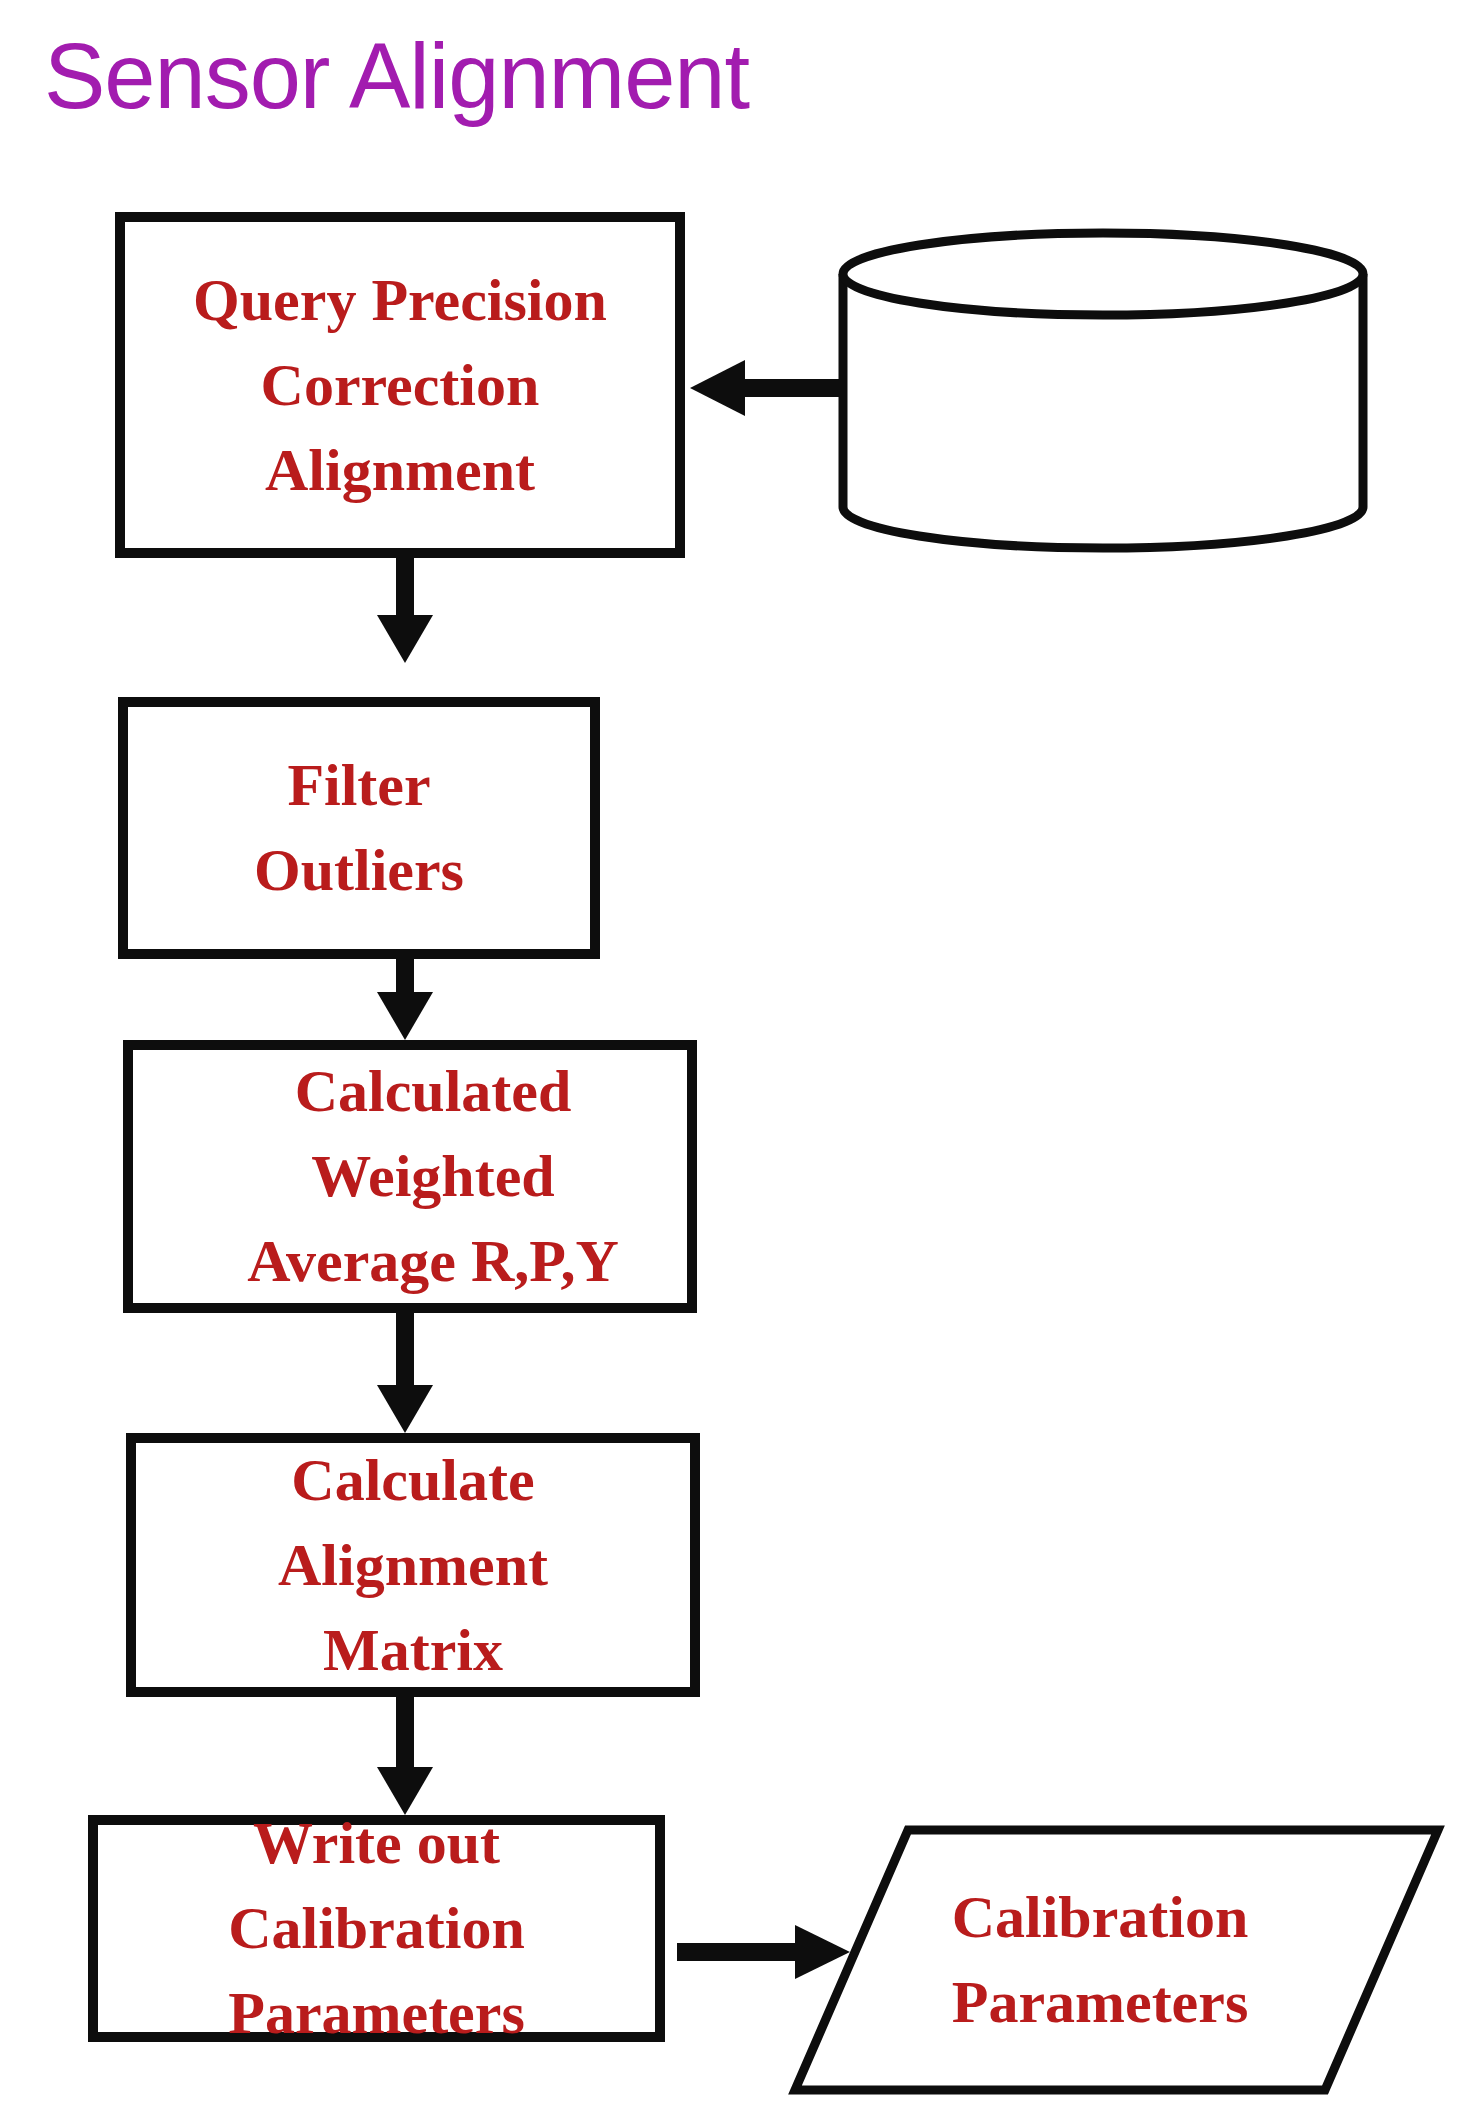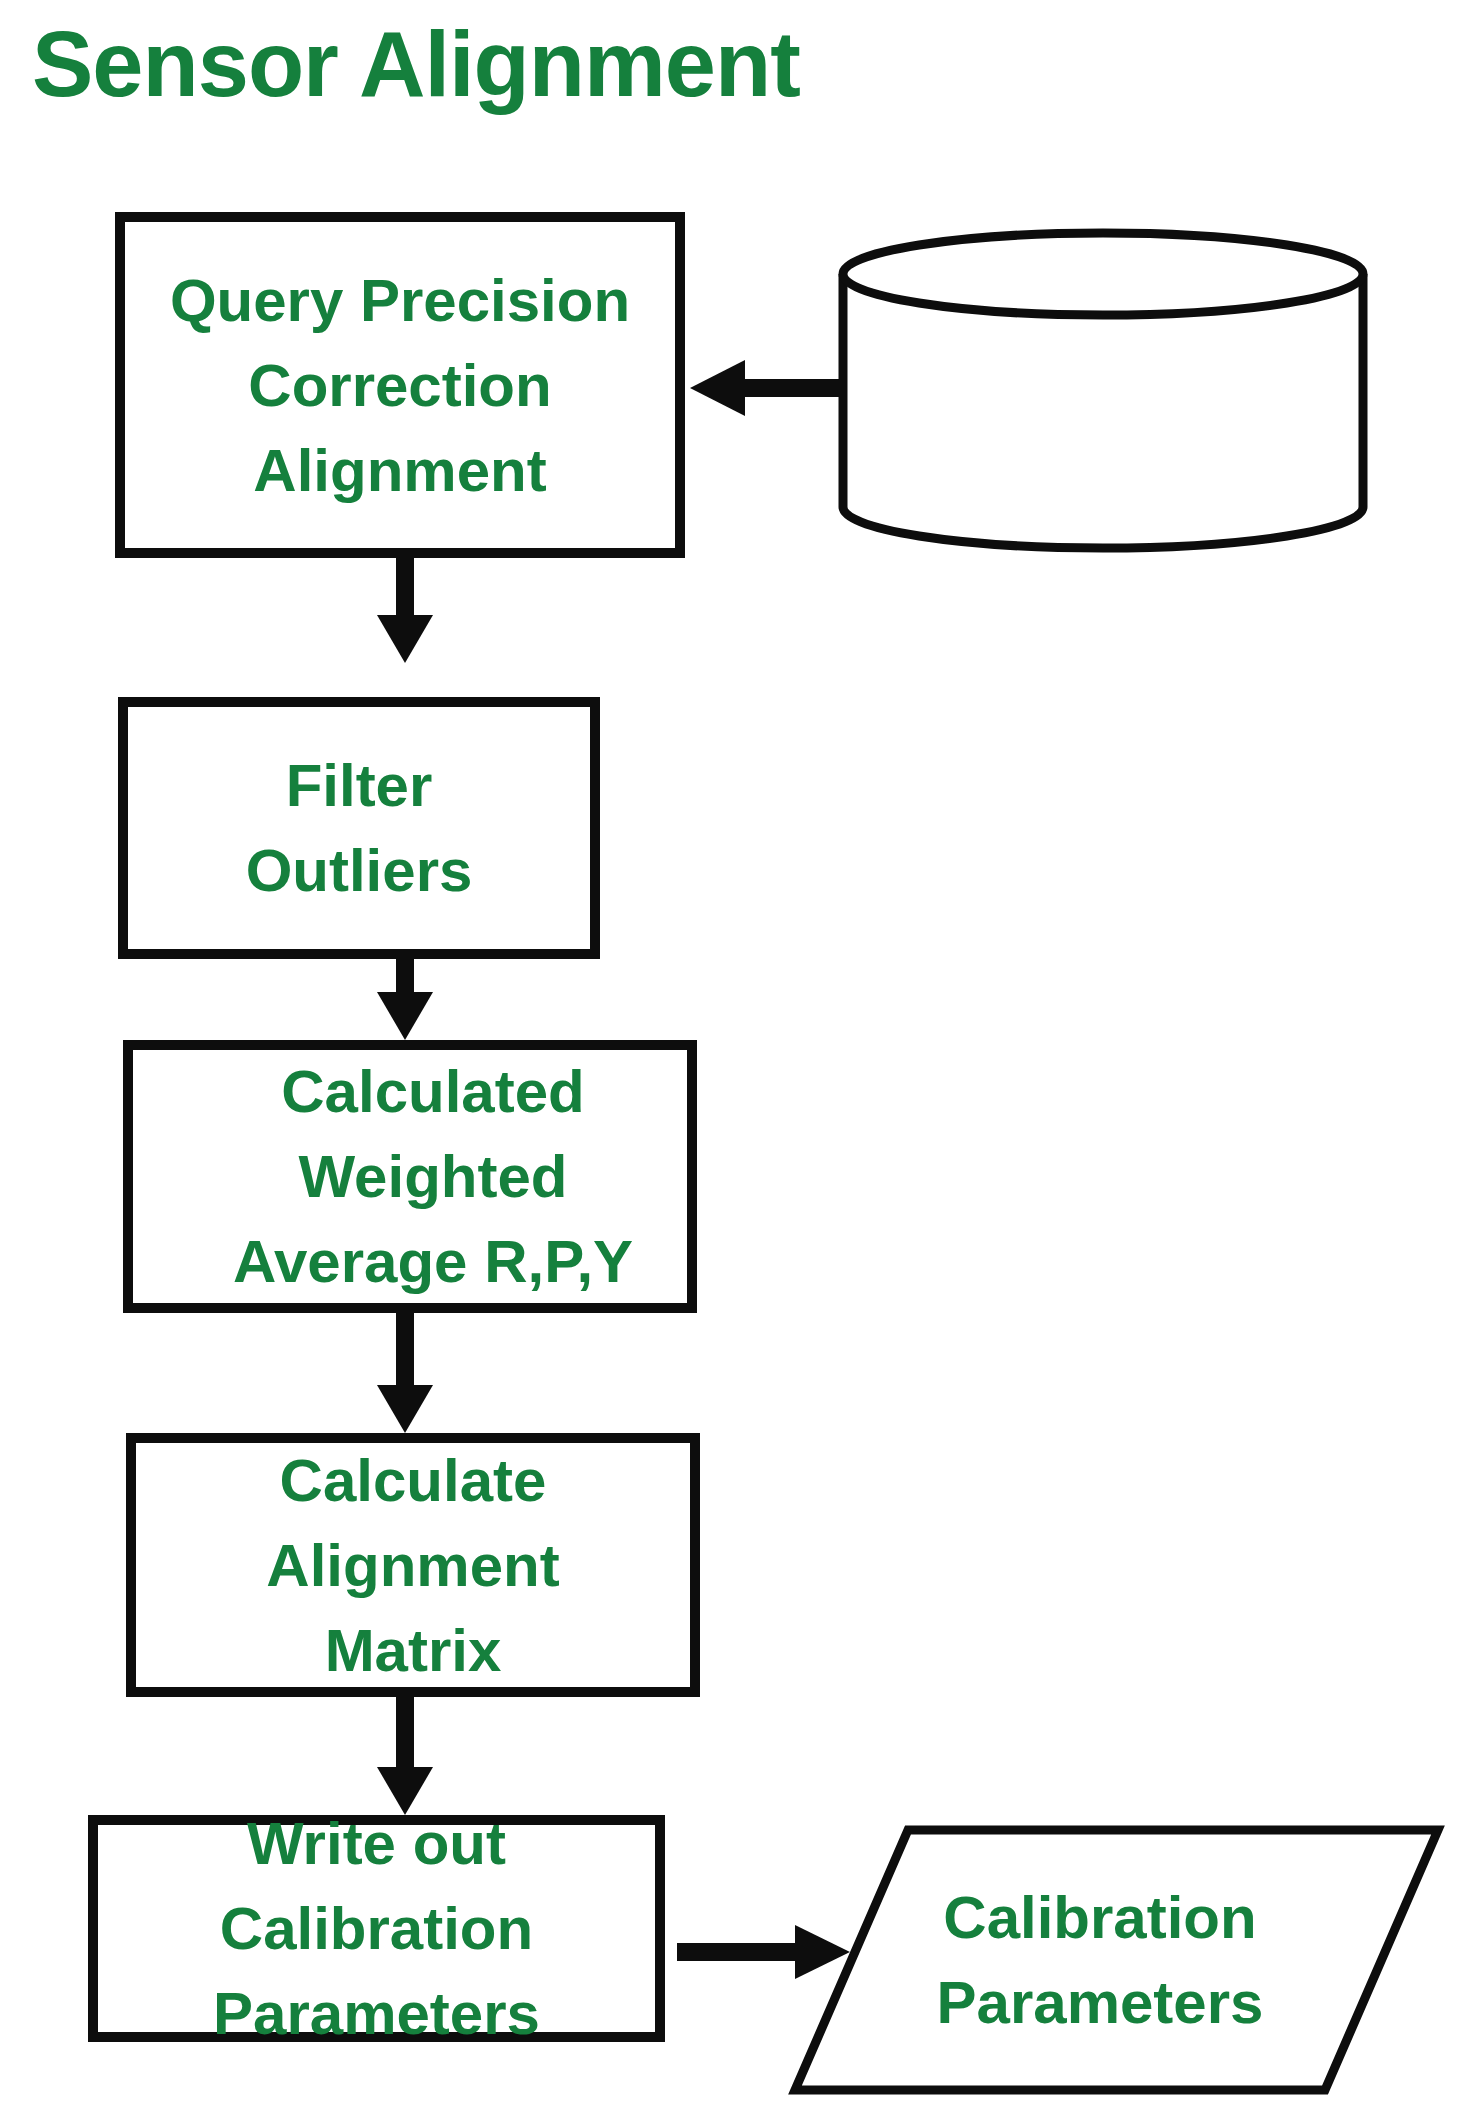--- a/index.html
+++ b/index.html
@@ -9,25 +9,25 @@
     height: 2111px;
     background: #ffffff;
     font-family: "Liberation Sans", sans-serif;
     color: #0d0d0d;
     overflow: hidden;
   }
   .page-title {
     position: absolute;
     left: 28px;
     top: 8px;
-    margin: 4px;
+    margin: 16px;
     font-size: 92px;
-    font-weight: 700;
+    font-weight: 400;
     letter-spacing: -1px;
-    color: #15803d;
+    color: #a21caf;
     white-space: nowrap;
   }
   svg.layer {
     position: absolute;
     left: 0; top: 0;
     width: 1472px;
     height: 2111px;
   }
   .node {
     position: absolute;
@@ -45,21 +45,22 @@
     align-items: center;
     justify-content: center;
     text-align: center;
     pointer-events: none;
   }
   .label {
     font-weight: 700;
     font-size: 60px;
     line-height: 85px;
     white-space: pre-line;
-    color: #15803d;
+    color: #b91c1c;
+    font-family: Liberation Serif, serif;
   }
   
   #node-query    { left: 115px; top: 212px;  width: 570px; height: 346px; }
   #node-filter   { left: 118px; top: 697px;  width: 482px; height: 262px; }
   #node-weighted { left: 123px; top: 1040px; width: 574px; height: 273px; padding-left: 46px; }
   #node-matrix   { left: 126px; top: 1433px; width: 574px; height: 264px; justify-content: center; }
   #node-write    { left: 88px; top: 1815px; width: 577px; height: 227px; }
   
   #overlay-database      { left: 843px; top: 320px;  width: 520px; height: 200px; }
   #overlay-parallelogram { left: 820px; top: 1845px; width: 560px; height: 230px; }

